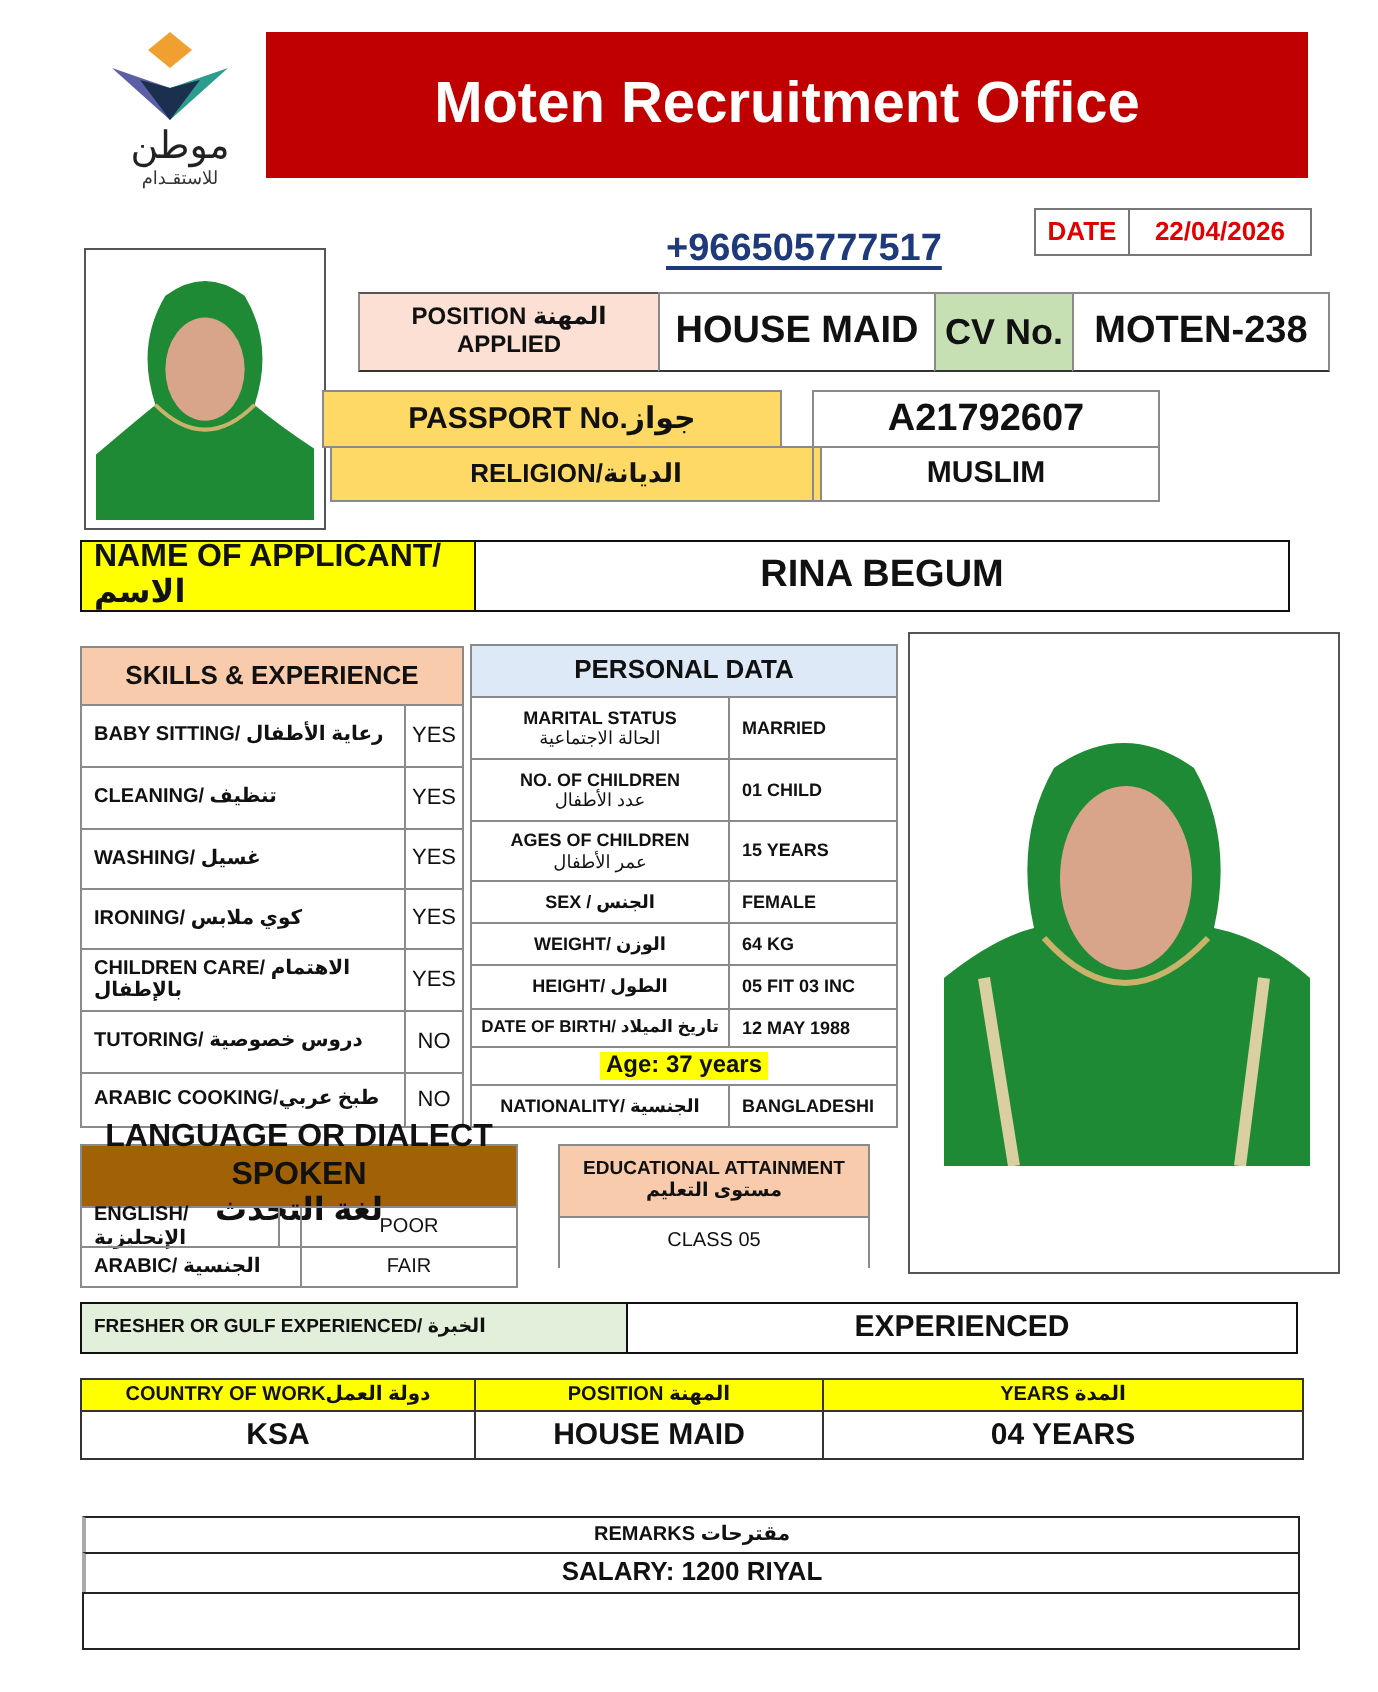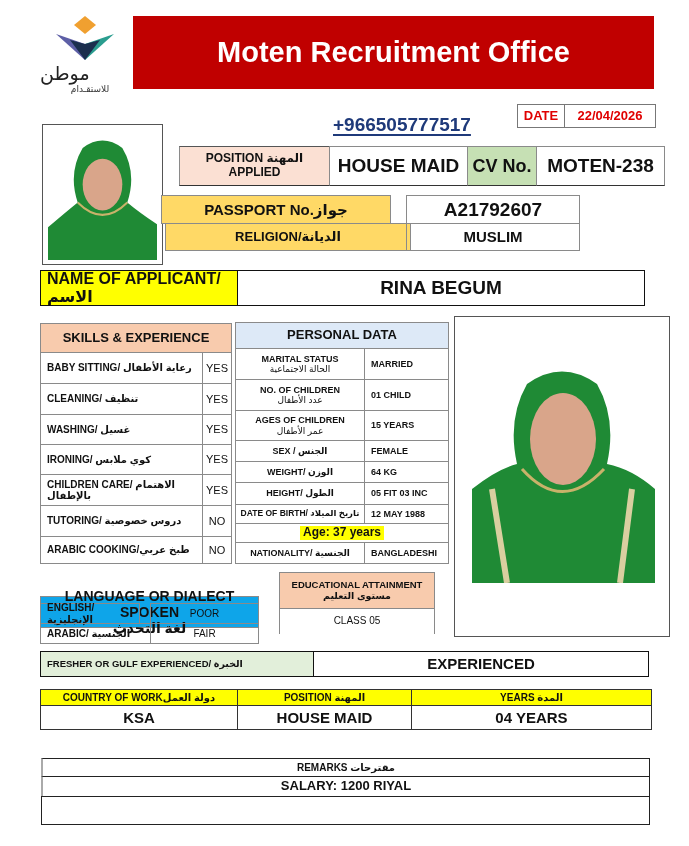--- a/index.html
+++ b/index.html
@@ -8,21 +8,21 @@
   .abs { position: absolute; }
   .b { font-weight: bold; }
   .cell { position: absolute; display: flex; align-items: center; justify-content: center; text-align: center; line-height: 1.15; }
   .left { justify-content: flex-start; padding-left: 6px; text-align: left; }
   .thin { border: 1px solid #8a8a8a; }
   .blk { border: 1.5px solid #111; }
 
   
   .banner { left: 133px; top: 16px; width: 521px; height: 73px; background: #c00000; color: #fff; font-size: 29px; font-weight: bold; }
   .logo { left: 50px; top: 14px; width: 70px; height: 82px; }
-  .logo-ar { left: 40px; top: 62px; width: 100px; font-size: 19px; color: #222; text-align: left; }
+  .logo-ar { left: 40px; top: 62px; width: 100px; font-size: 19px; color: #222; text-align: center; }
   .logo-sub { left: 40px; top: 84px; width: 100px; font-size: 9px; color: #333; text-align: center; }
 
   .phone { left: 333px; top: 114px; font-size: 19px; font-weight: bold; color: #1f3a7a; text-decoration: underline; text-decoration-thickness: 2px; text-underline-offset: 3px; }
 
   .date-l { left: 517px; top: 104px; width: 48px; height: 24px; border: 1px solid #777; color: #e00000; font-size: 13px; font-weight: bold; }
   .date-v { left: 564px; top: 104px; width: 92px; height: 24px; border: 1px solid #777; color: #e00000; font-size: 13px; font-weight: bold; }
 
   .photo-frame { border: 1px solid #555; background: #fff; }
   .photo { background: #fff; overflow: hidden; }
   .photo svg { width: 100%; height: 100%; display: block; }
@@ -147,21 +147,21 @@
     <svg viewBox="0 0 183 244" preserveAspectRatio="none">
       <rect width="183" height="244" fill="#ffffff"></rect>
       <path d="M0,244 L0,150 Q25,130 45,125 Q35,80 55,45 Q90,20 125,45 Q145,80 135,125 Q160,130 183,150 L183,244 Z" fill="#1f8a35"></path>
       <ellipse cx="91" cy="100" rx="33" ry="46" fill="#d9a58a"></ellipse>
       <path d="M50,130 Q90,175 132,130" fill="none" stroke="#c9b26a" stroke-width="3"></path>
       <path d="M20,150 L35,244 M160,150 L148,244" stroke="#d9cfa0" stroke-width="6"></path>
     </svg>
   </div>
 </div>
 
-<div class="cell th-green thin b" style="left:40px; top:572px; width:219px; height:32px; font-size:14px; background:#0ea5e9;margin-top:24px;">
+<div class="cell th-green thin b" style="left:40px; top:572px; width:219px; height:32px; font-size:16px; background:#a16207;">
   <div><span>LANGUAGE OR DIALECT SPOKEN</span><br><span>لغة التحدث</span></div>
 </div>
 <div class="cell thin b left" style="left:40px; top:603px; width:100px; height:21px; font-size:10px;">ENGLISH/ الإنجليزية</div>
 <div class="cell thin" style="left:150px; top:603px; width:109px; height:21px; font-size:10px;">POOR</div>
 <div class="cell thin b left" style="left:40px; top:623px; width:111px; height:21px; font-size:10px;">ARABIC/ الجنسية</div>
 <div class="cell thin" style="left:150px; top:623px; width:109px; height:21px; font-size:10px;">FAIR</div>
 
 <div class="cell th-salmon thin b" style="left:279px; top:572px; width:156px; height:37px; font-size:9.5px;">
   <div><span>EDUCATIONAL ATTAINMENT</span><br><span>مستوى التعليم</span></div>
 </div>

